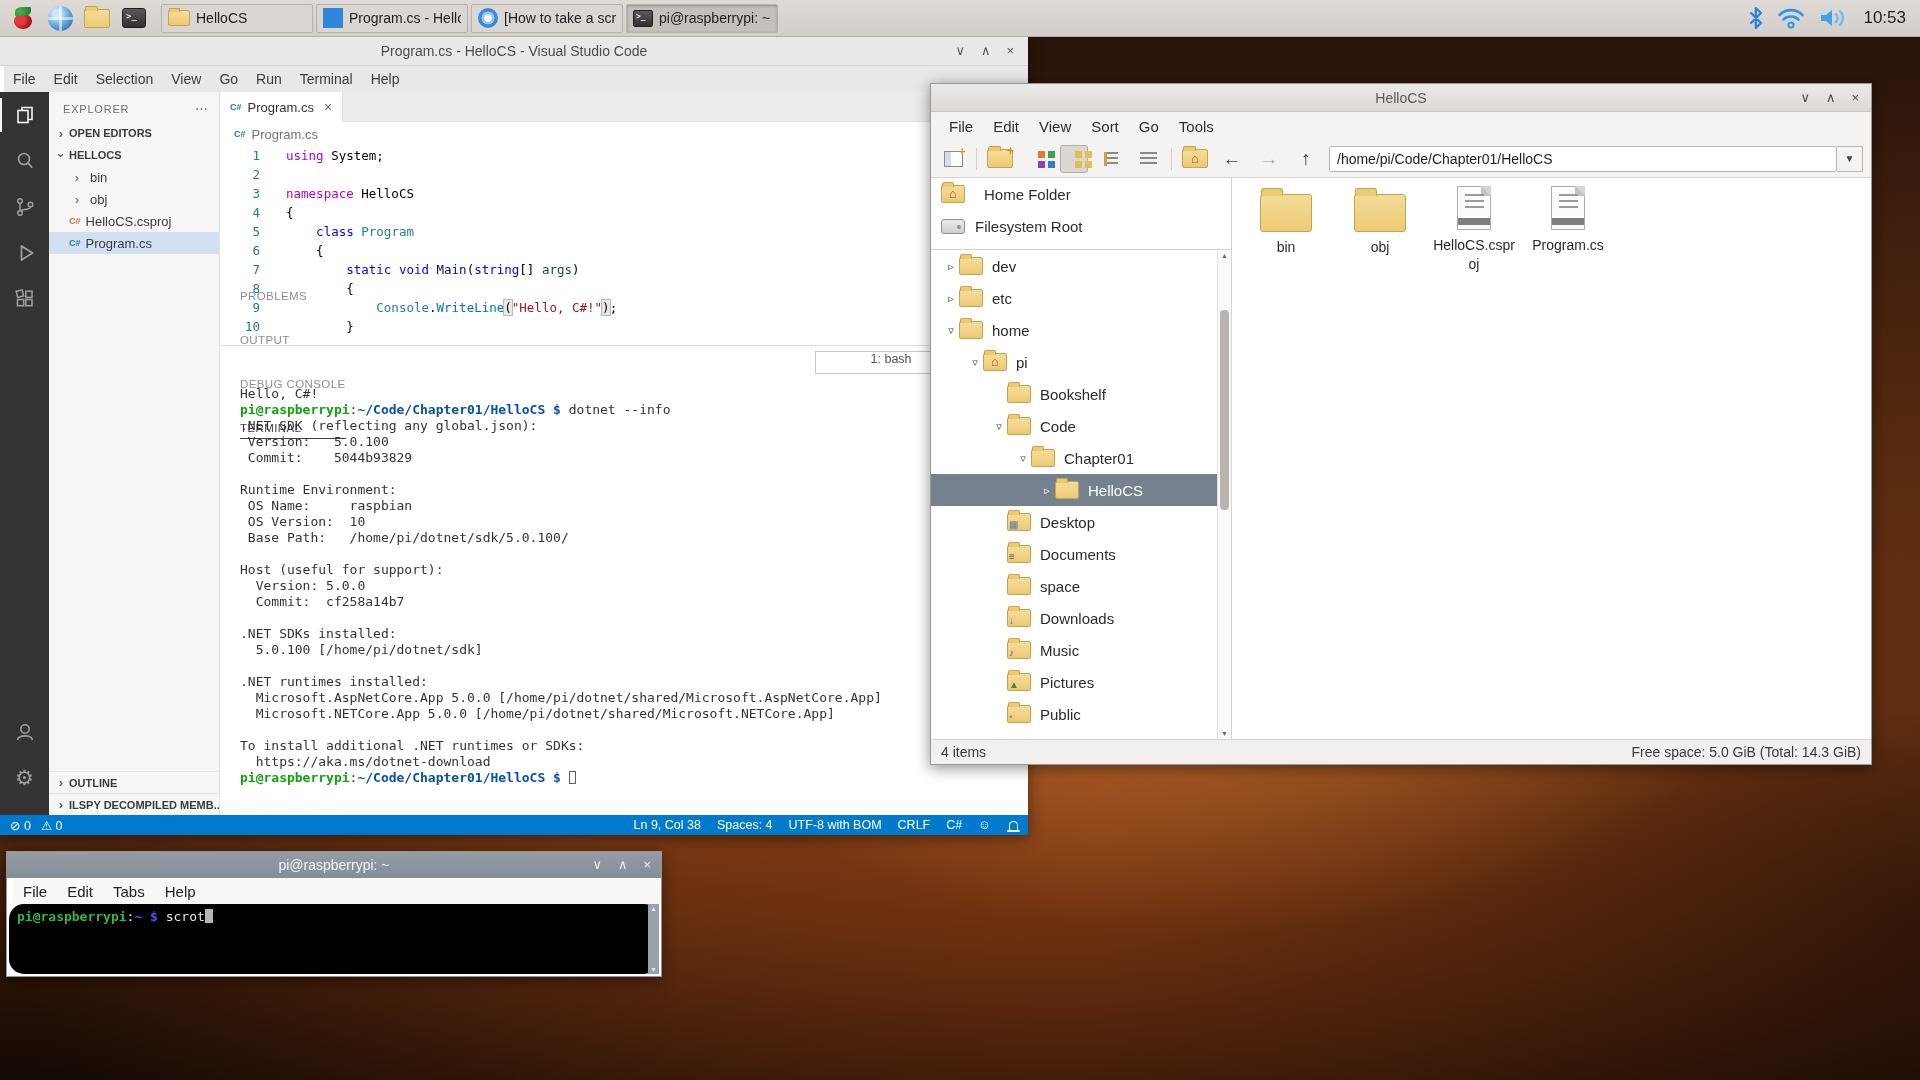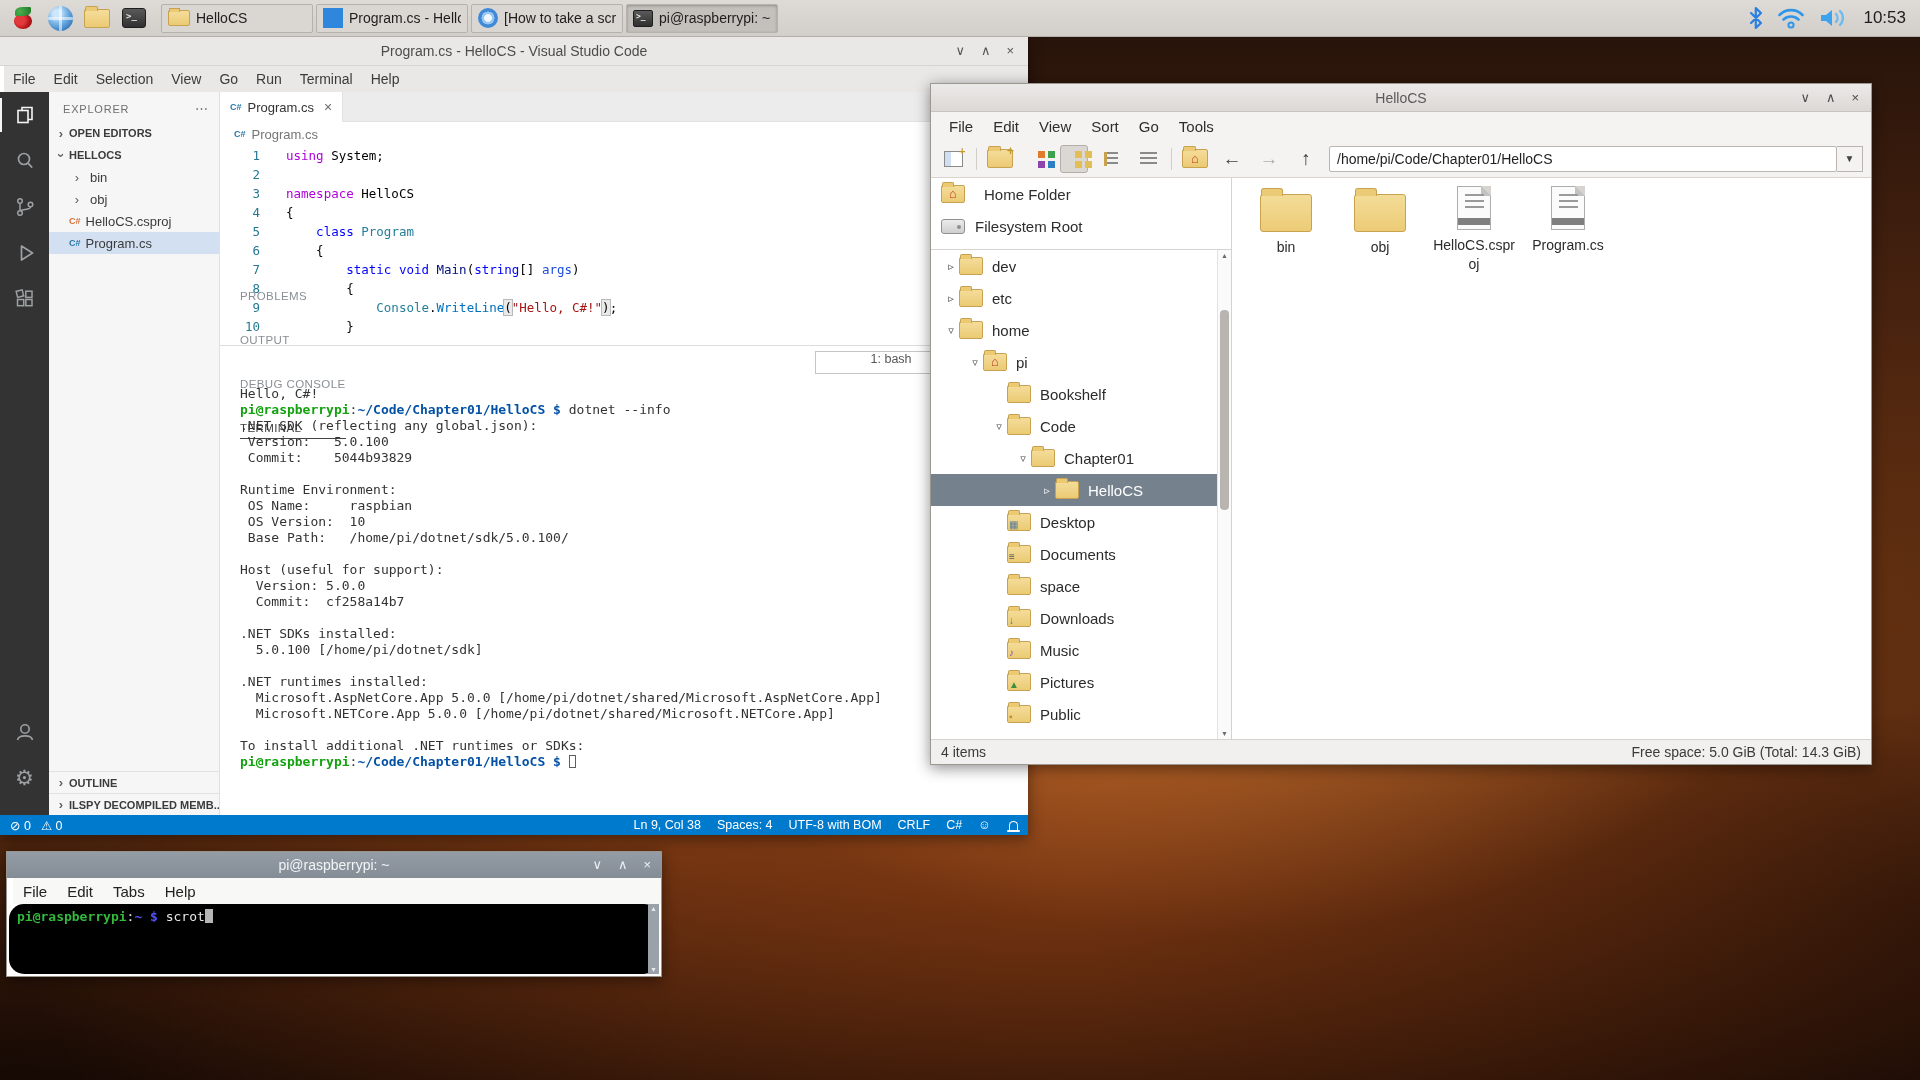--- a/index.html
+++ b/index.html
@@ -99,21 +99,21 @@
      font-size:13px; color:#333; border-right:1px solid #e2e2e2; }
   .tabx { color:#6a6a6a; font-size:14px; margin-left:4px; }
   .vsc-crumb { position:absolute; left:220px; top:85px; right:0; height:24px; background:#fff;
      display:flex; align-items:center; gap:6px; padding-left:14px; font-size:13px; color:#767676; }
   .vsc-code { position:absolute; left:220px; top:109px; right:0; height:199px; background:#fff;
      font:12.5px "DejaVu Sans Mono",monospace; overflow:hidden; }
   .cline { height:19px; line-height:19px; display:flex; white-space:pre; }
   .lnum { width:40px; text-align:right; color:#237893; flex:none; margin-right:26px; }
   .tk-p { color:#000; } .tk-k { color:#0000ff; } .tk-c { color:#af00db; }
   .tk-t { color:#267f99; } .tk-m { color:#001080; } .tk-m2 { color:#0070c1; }
-  .tk-v { color:#1d4ed8; } .tk-s { color:#a31515; }
+  .tk-v { color:#14532d; } .tk-s { color:#a31515; }
   .tk-x { color:#000; background:#e9e9e9; outline:1px solid #b9b9b9; }
   
   .vsc-panel { position:absolute; left:220px; top:308px; right:0; height:470px; background:#fff; border-top:1px solid #ddd; }
   .panel-tabs { position:absolute; left:20px; top:0; right:10px; height:32px; display:flex; align-items:center; gap:24px; }
   .ptab { font-size:11.5px; letter-spacing:.4px; color:#8a8f94; padding:4px 0; }
   .ptab.on { color:#3b3b3b; border-bottom:1.5px solid #424242; }
   .pright { margin-left:auto; display:flex; align-items:center; gap:14px; }
   .shellsel { width:152px; height:23px; border:1px solid #c5c5c5; background:#fff; display:flex; align-items:center;
      padding:0 8px; font-size:12.5px; color:#555;flex-direction:column; }
   .shellsel .dd { margin-left:auto; color:#666; font-size:10px; }
@@ -445,20 +445,21 @@
         <div class="tline"><span class="sg-p">  Commit:  cf258a14b7</span></div>
         <div class="tline"><span class="sg-p"></span></div>
         <div class="tline"><span class="sg-p">.NET SDKs installed:</span></div>
         <div class="tline"><span class="sg-p">  5.0.100 [/home/pi/dotnet/sdk]</span></div>
         <div class="tline"><span class="sg-p"></span></div>
         <div class="tline"><span class="sg-p">.NET runtimes installed:</span></div>
         <div class="tline"><span class="sg-p">  Microsoft.AspNetCore.App 5.0.0 [/home/pi/dotnet/shared/Microsoft.AspNetCore.App]</span></div>
         <div class="tline"><span class="sg-p">  Microsoft.NETCore.App 5.0.0 [/home/pi/dotnet/shared/Microsoft.NETCore.App]</span></div>
         <div class="tline"><span class="sg-p"></span></div>
         <div class="tline"><span class="sg-p">To install additional .NET runtimes or SDKs:</span></div>
+        <div class="tline"><span class="sg-p">  https://aka.ms/dotnet-download</span></div>
         <div class="tline"><span class="sg-g">pi@raspberrypi</span><span class="sg-p">:</span><span class="sg-b">~/Code/Chapter01/HelloCS $</span><span class="sg-p"> </span><span class="sg-cur"></span></div>
       </div>
   </div>
 
   <div class="vsc-status">
     <span class="st-left">
       <span>⊘ <span>0</span></span>
       <span>⚠ <span>0</span></span>
     </span>
     <span class="st-right">

